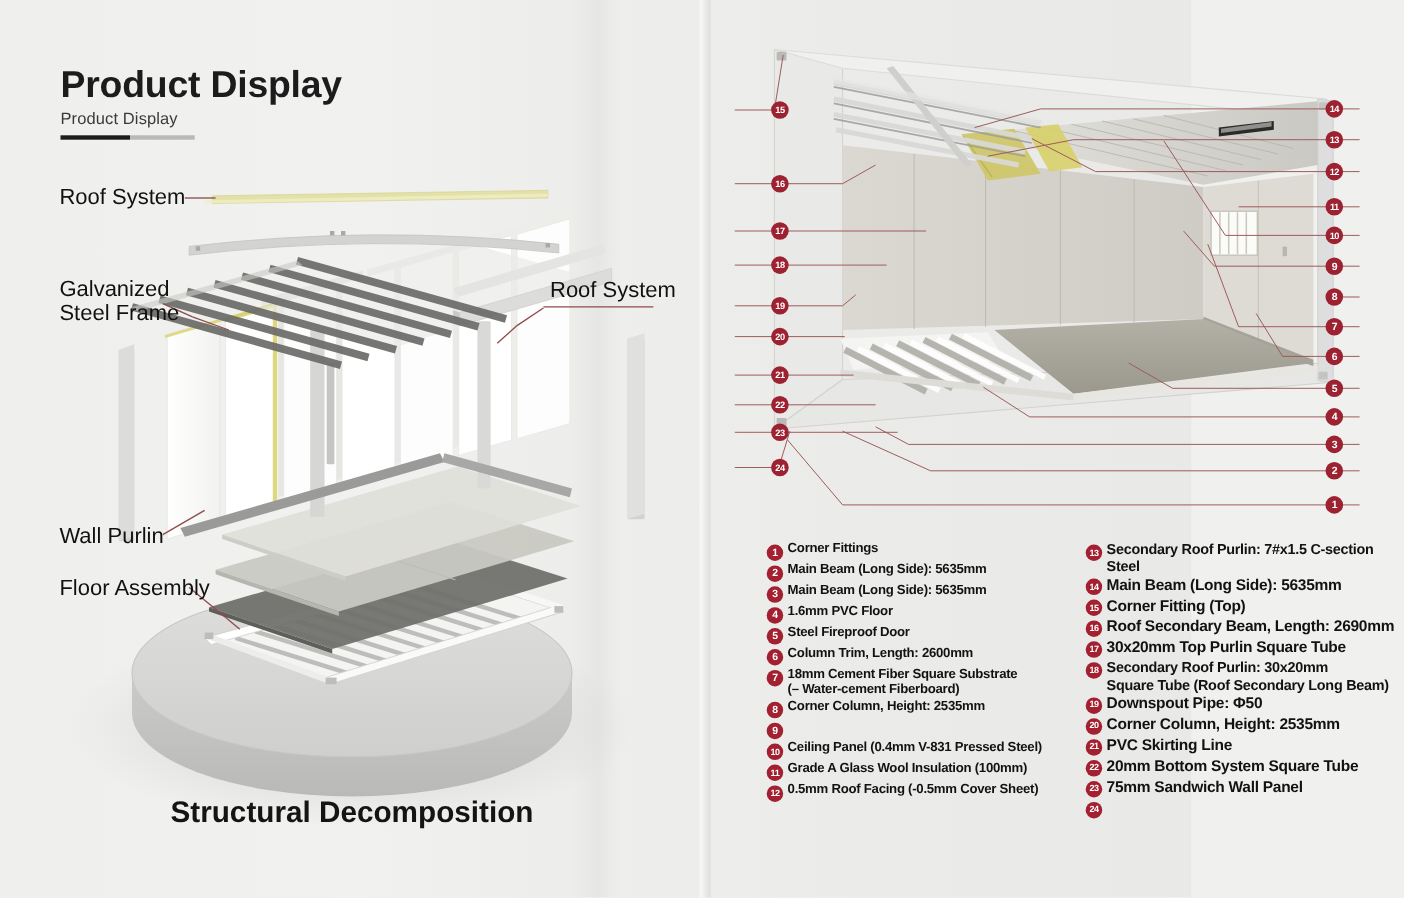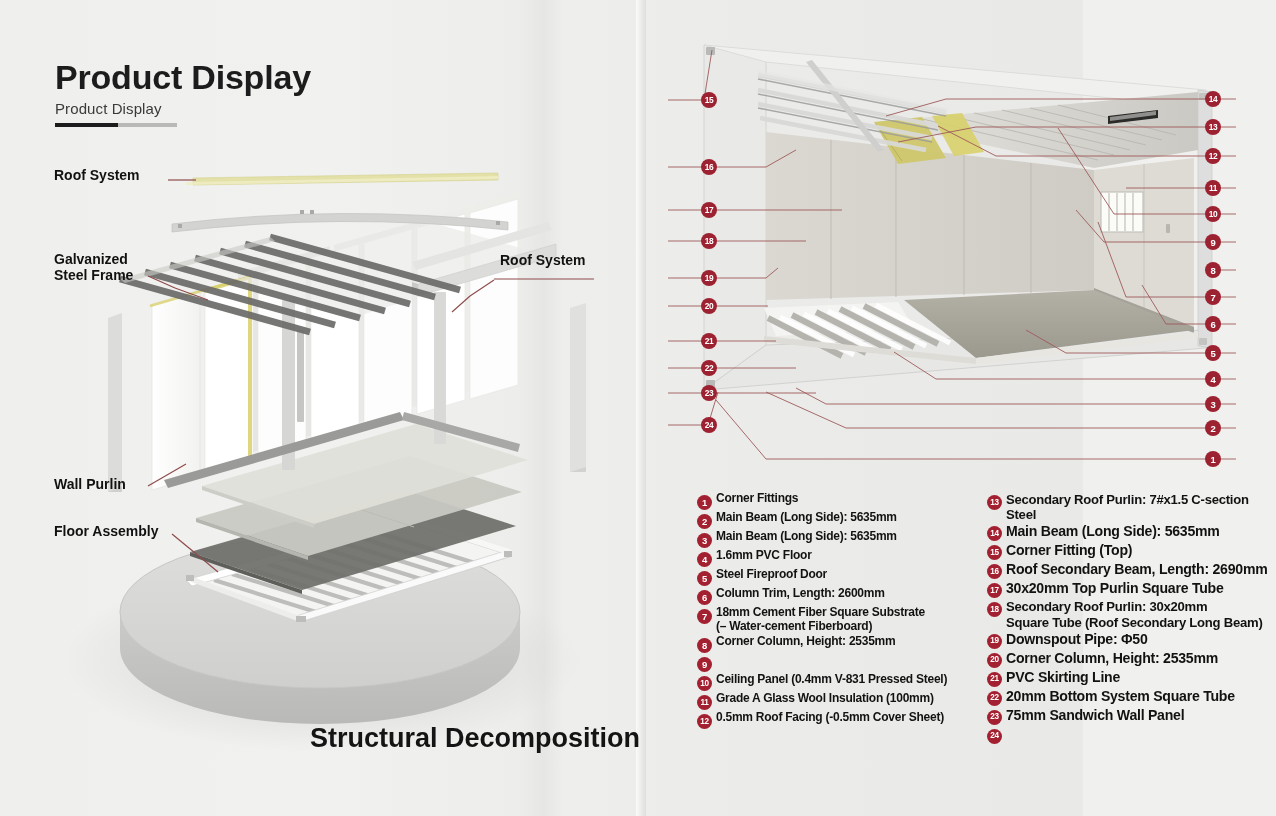--- a/index.html
+++ b/index.html
@@ -36,32 +36,32 @@
     margin-top: 6px; width: 122px; height: 4px;
     background: linear-gradient(90deg, #1c1c1c 0 52%, #b9b9b7 52% 100%);
     width: 122px;
   }
 
   
   #left-stage { position: absolute; left: 0; top: 0; width: 640px; height: 816px; }
   #left-svg { position: absolute; left: 0; top: 0; }
 
   .lbl {
-    position: absolute; font-size: 14px; color: #111; font-weight: 700;
+    position: absolute; font-size: 20px; color: #111; font-weight: 400;
     white-space: pre-line; line-height: 1.12;
   }
   #lbl-roof-left   { left: 54px;  top: 168px; }
   #lbl-galv        { left: 54px;  top: 252px; }
   #lbl-wall        { left: 54px;  top: 477px; }
   #lbl-floor       { left: 54px;  top: 524px; }
   #lbl-roof-right  { left: 500px; top: 253px; }
 
   #caption-bottom {
     position: absolute; left: 0; top: 723px; width: 640px;
-    text-align: right; font-size: 27px; font-weight: 700; color: #141414;
+    text-align: center; font-size: 27px; font-weight: 700; color: #141414;
   }
 
   
   #right-stage { position: absolute; left: 646px; top: 0; width: 630px; height: 480px; }
   #right-svg { position: absolute; left: 0; top: 0; }
 
   
   #legend {
     position: absolute; left: 697px; top: 492px;
     width: 572px; height: 300px;

